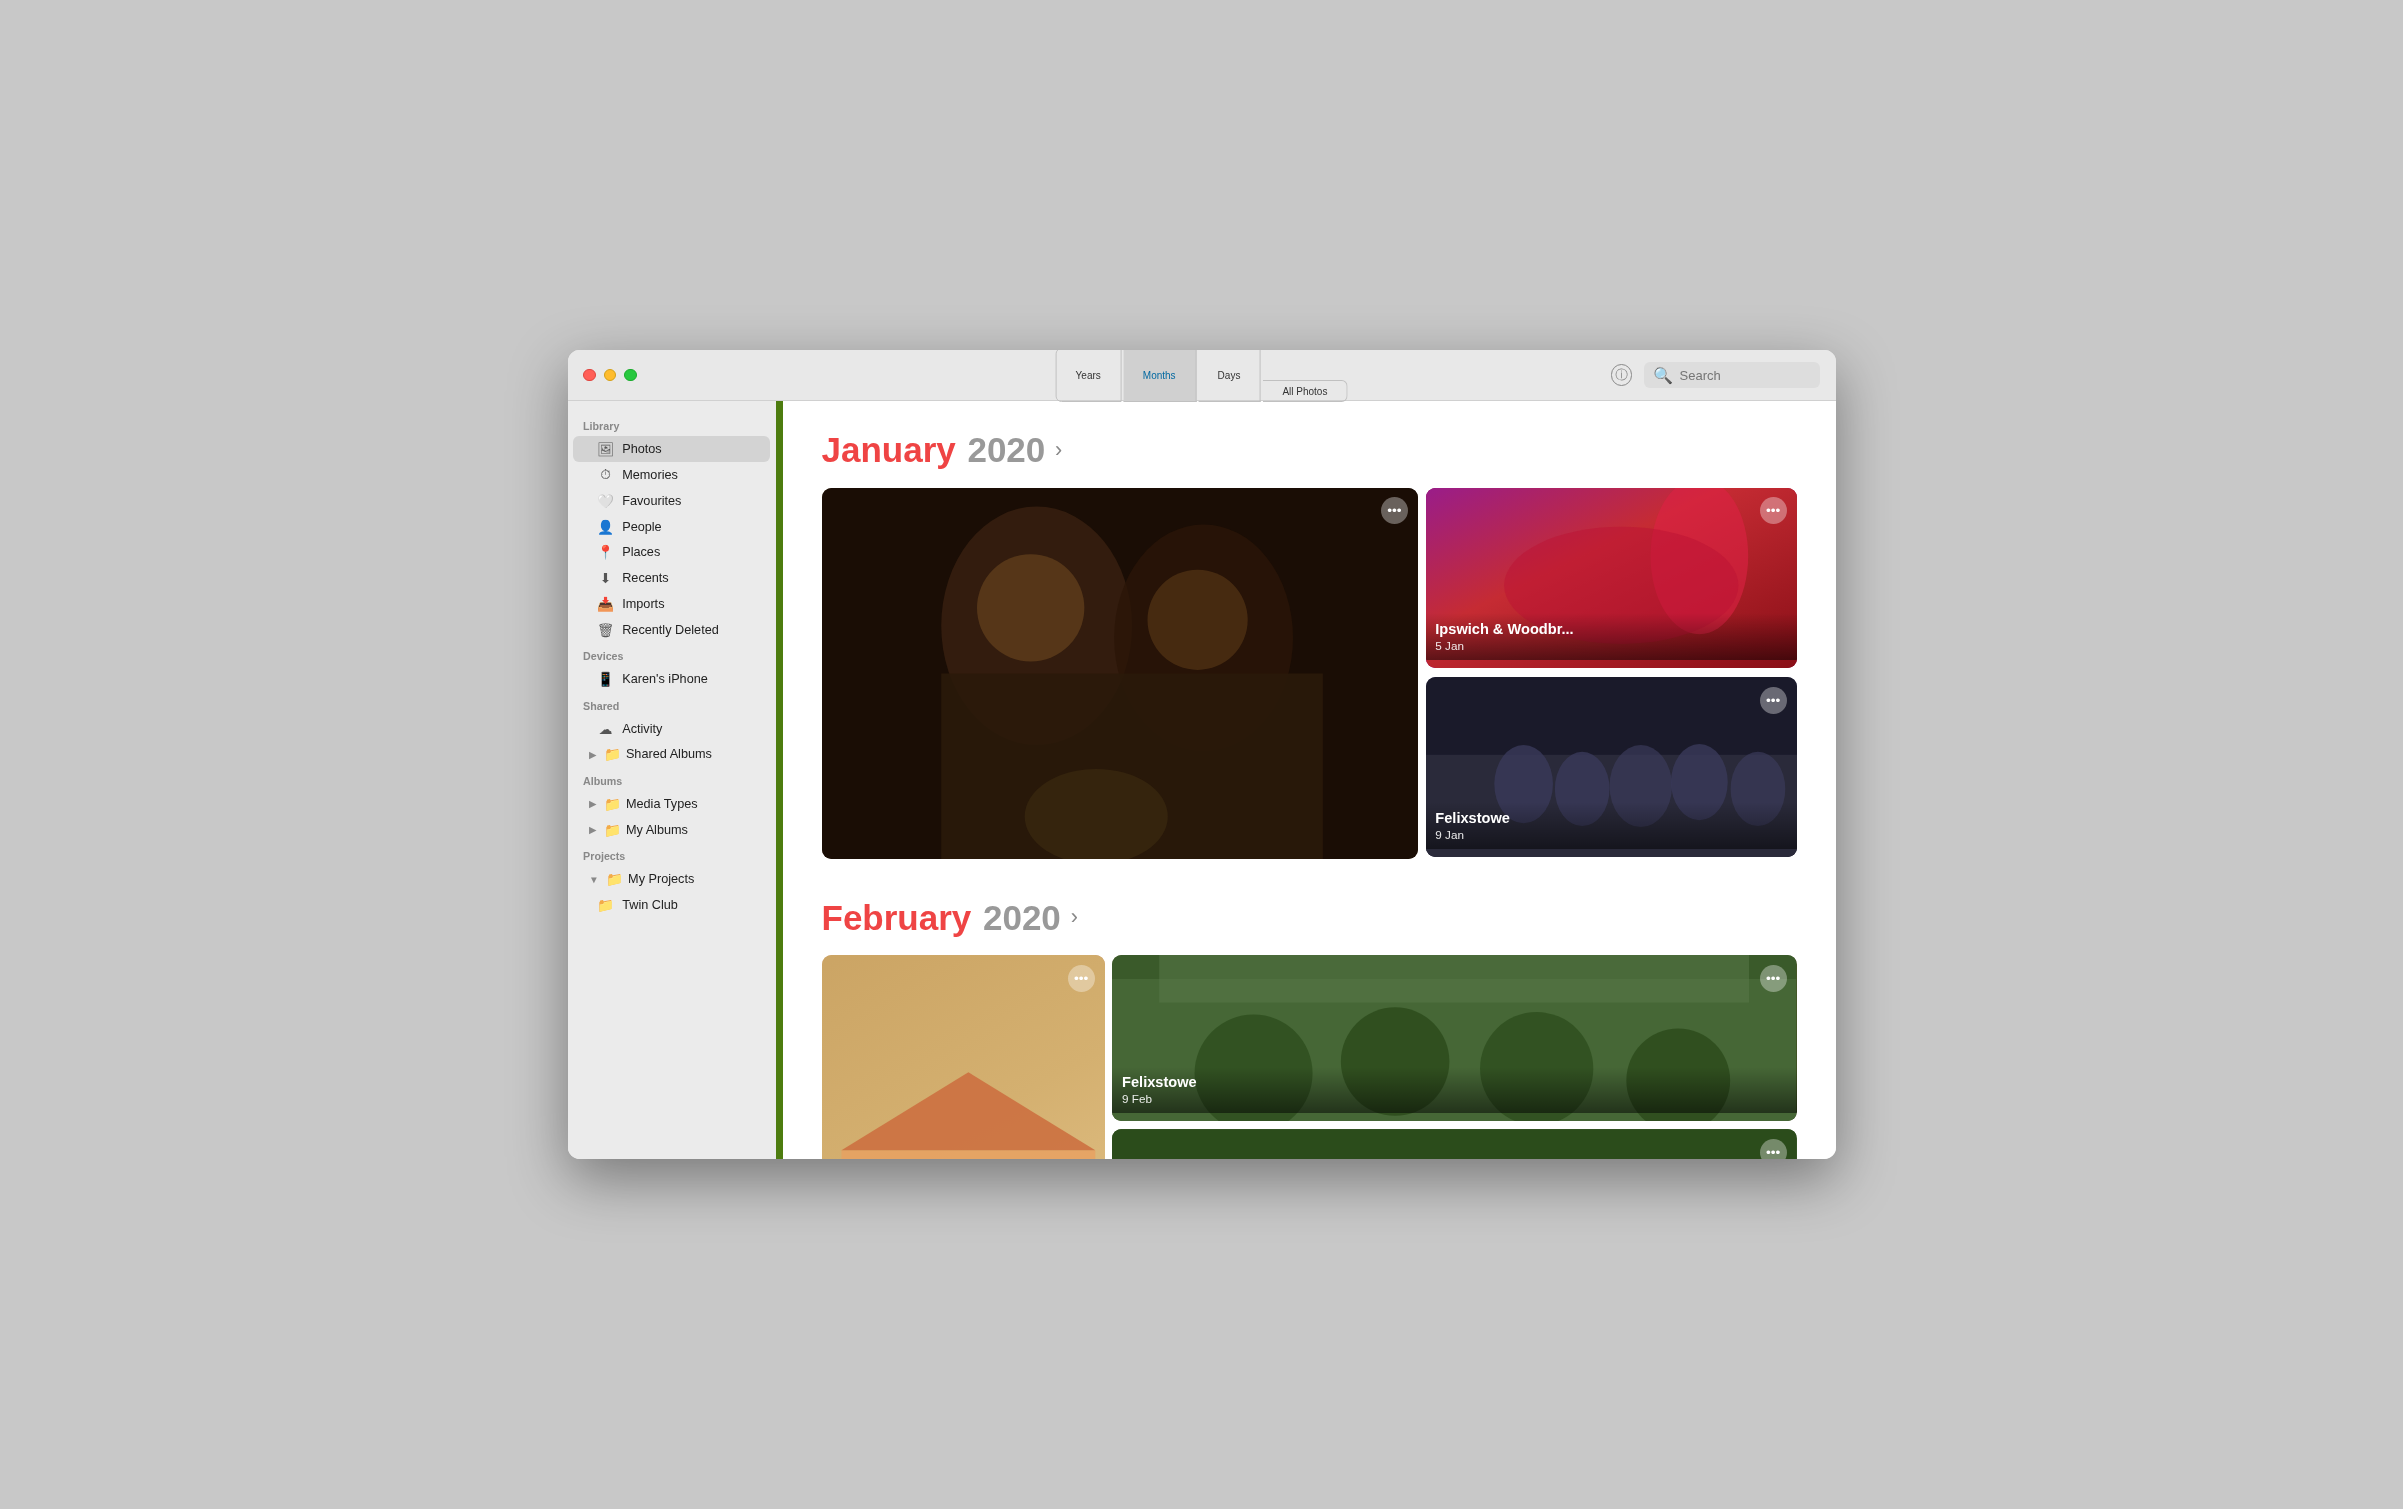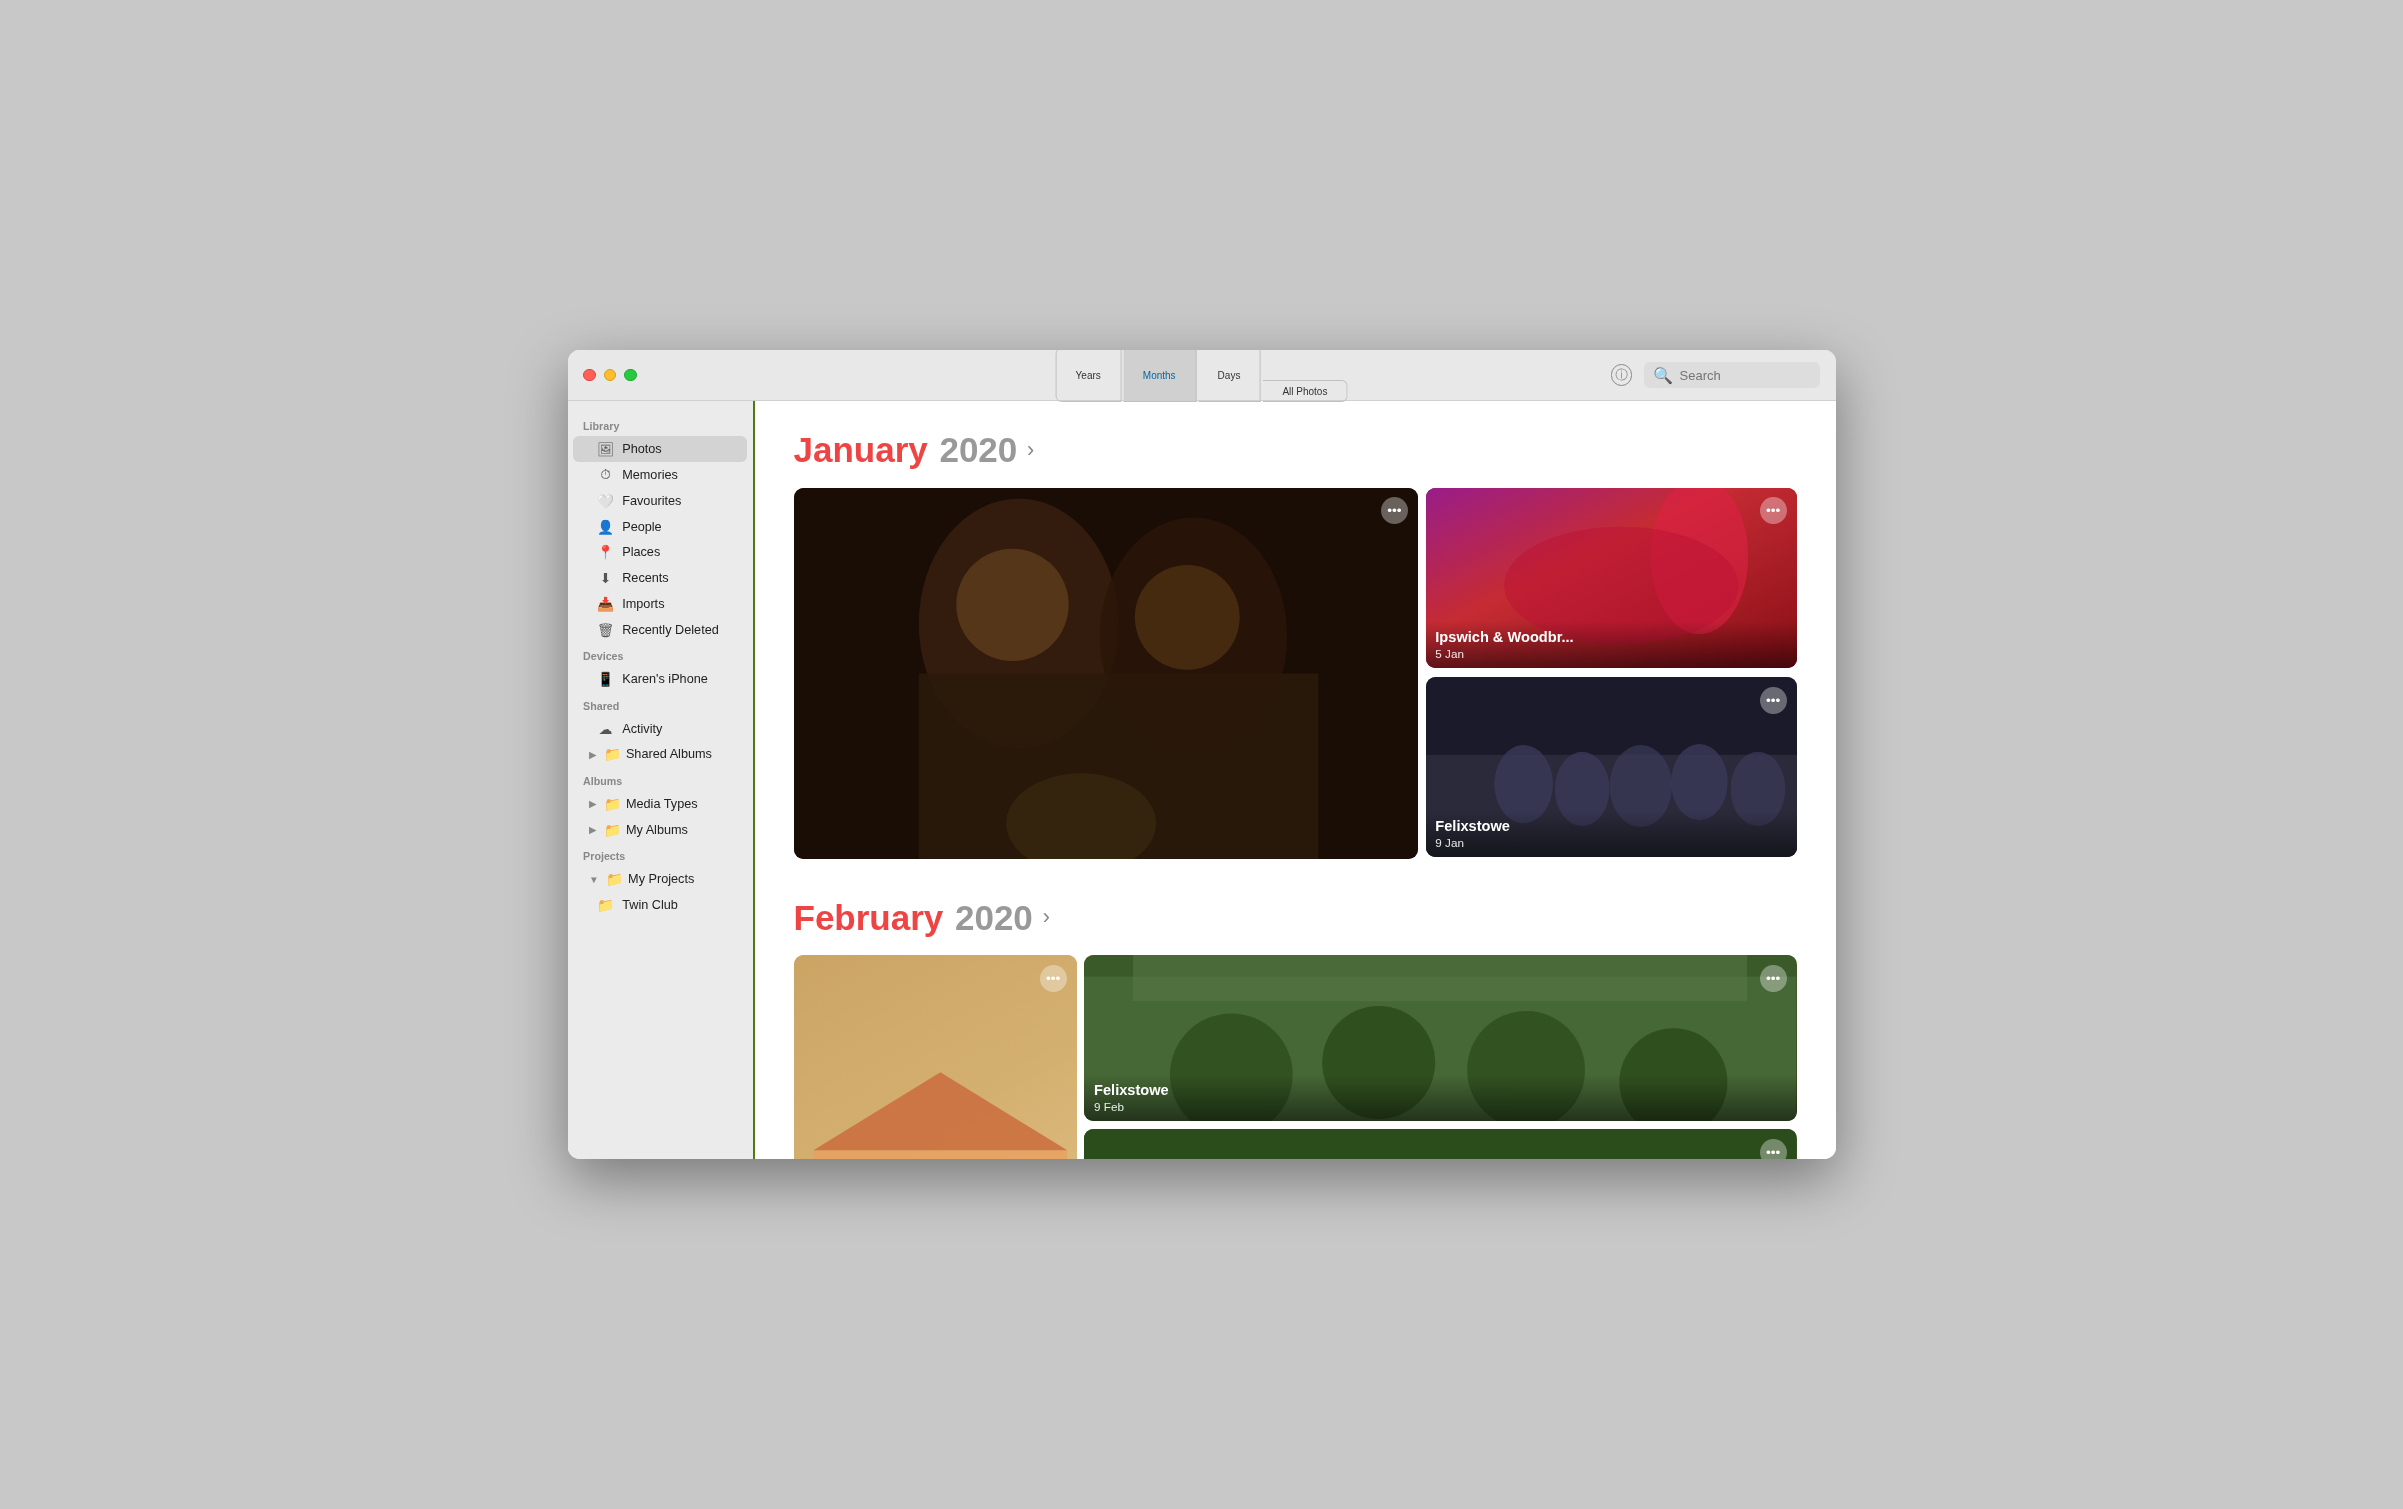--- a/index.html
+++ b/index.html
@@ -105,23 +105,23 @@
       width: 100%;
     }
     
     .main-layout {
       display: flex;
       flex: 1;
       overflow: hidden;
     }
     
     .sidebar {
-      width: 187px;
+      width: 215px;
       background: #ebebeb;
-      border-right: 2px solid #4d7c0f;
+      border-right: 7px solid #4d7c0f;
       overflow-y: auto;
       padding: 11.7px 0;
       flex-shrink: 0;
     }
     .sidebar-section-header {
       font-size: 10.7px;
       font-weight: 700;
       color: #888;
       padding: 7.8px 15.6px 3.9px;
       text-transform: none;
@@ -222,21 +222,21 @@
     .photo-feb-left {
       position: relative;
       border-radius: 9.8px;
       overflow: hidden;
       background: #3a5a3a;
       height: 166px;
     }
     
     .photo-label {
       position: absolute;
-      bottom: 0;
+      bottom: 8px;
       left: 0;
       right: 0;
       padding: 11.7px 13.7px;
       background: linear-gradient(transparent, rgba(0,0,0,0.5));
       color: white;
     }
     .photo-label-title {
       font-size: 19.5px;
       font-weight: 600;
     }

